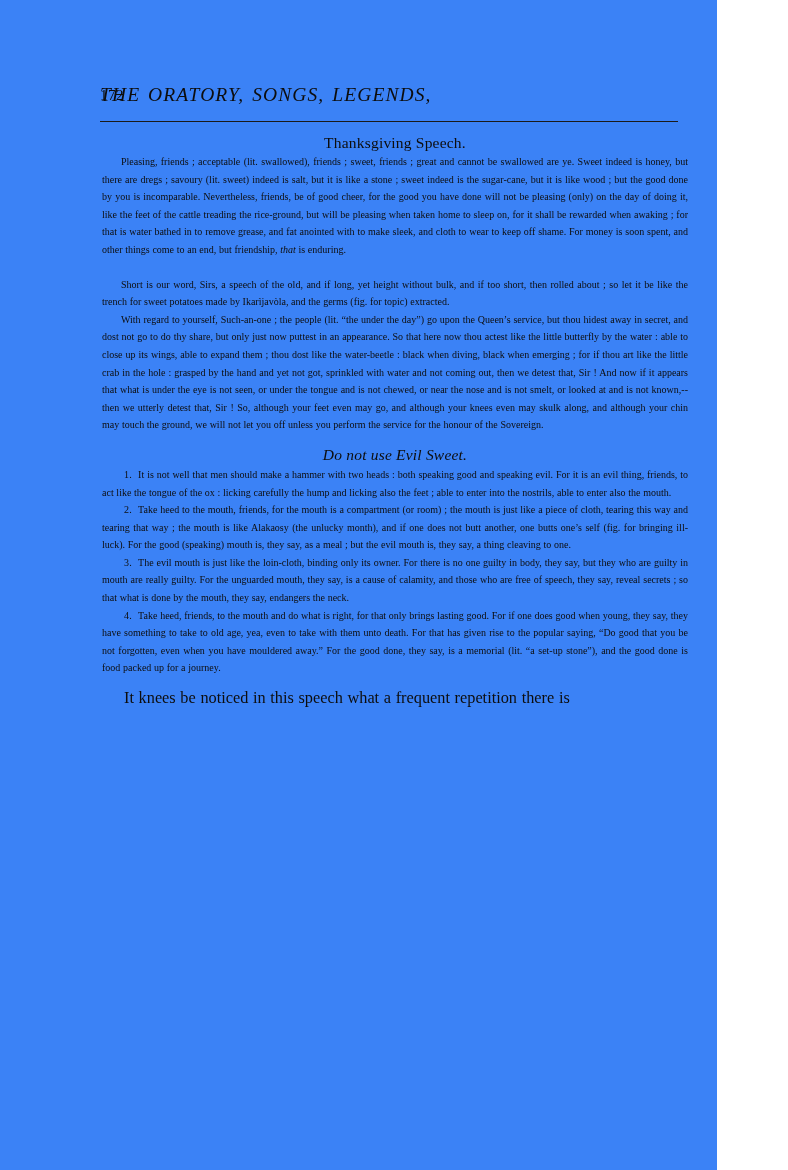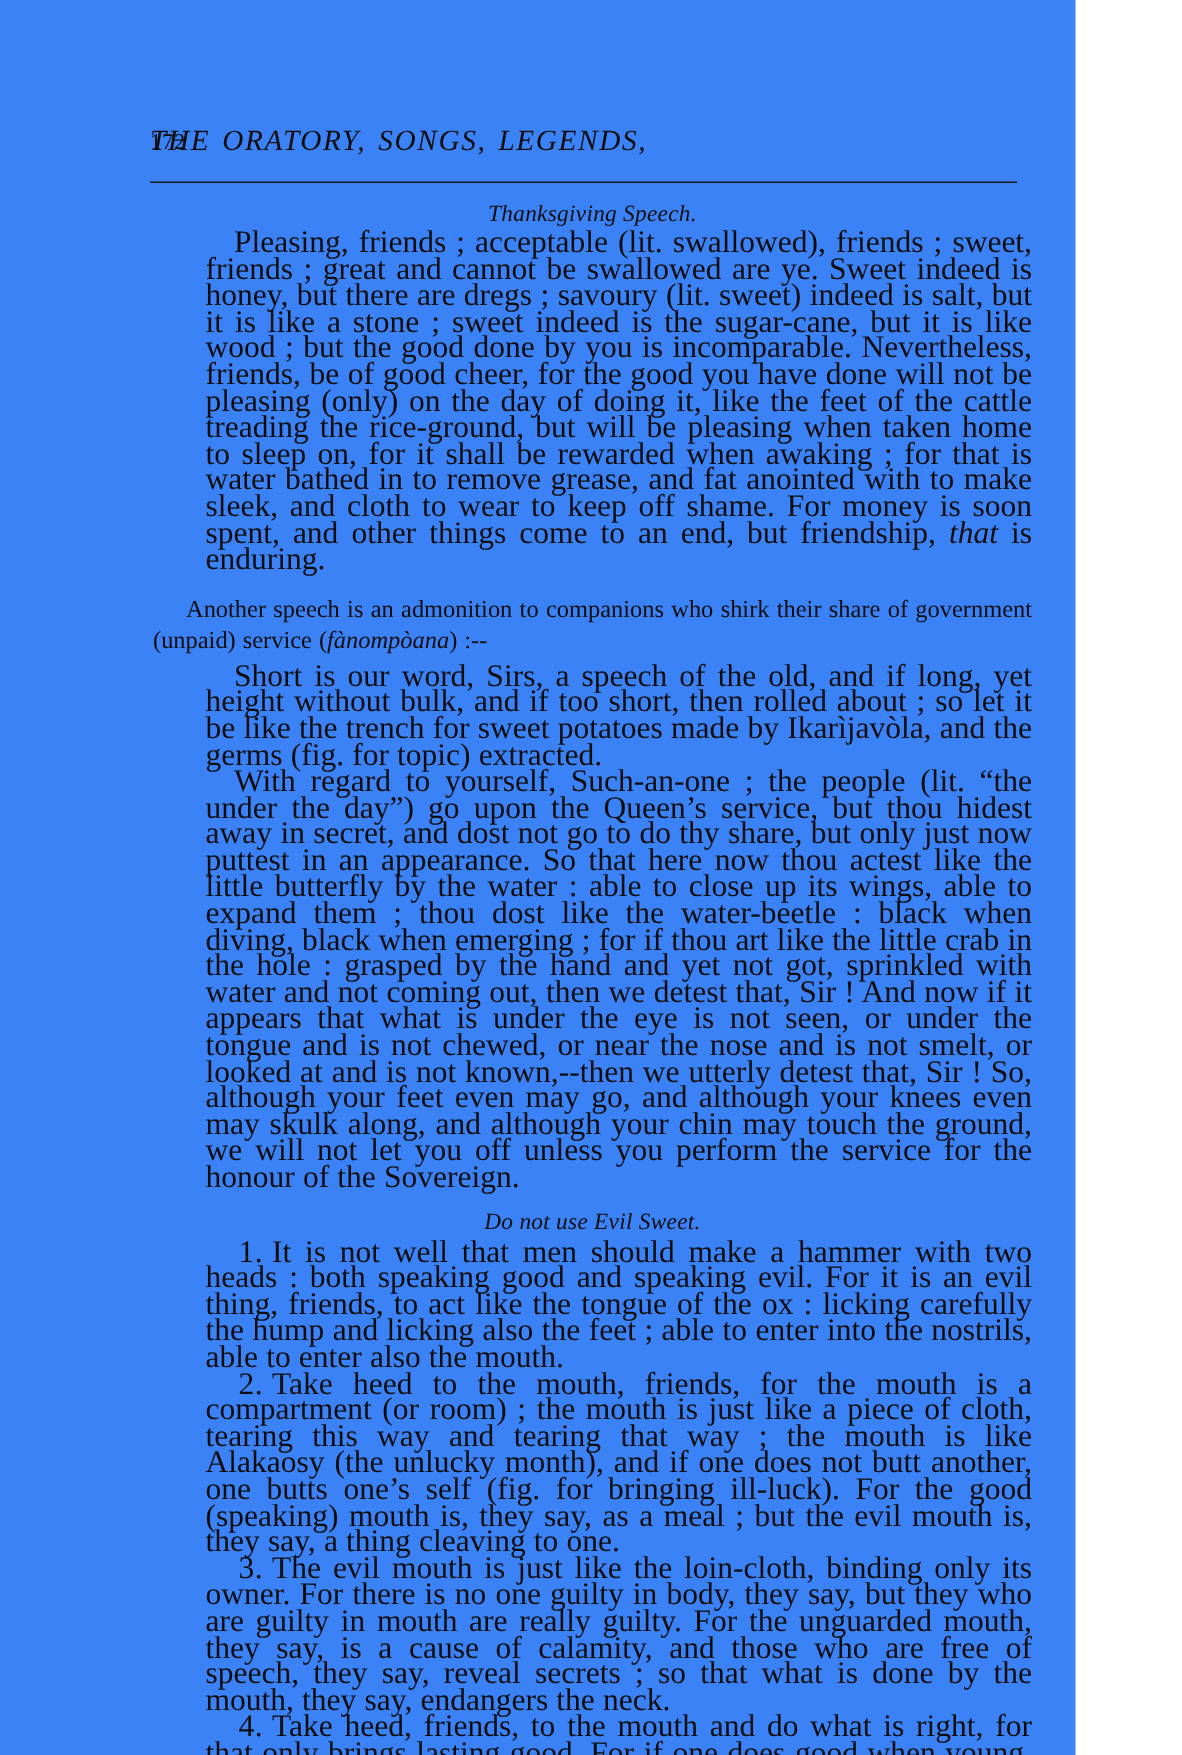--- a/index.html
+++ b/index.html
@@ -63,21 +63,20 @@
   
   .textblock {
     position: absolute;
     left: 102px;
     top: 133px;
     width: 586px;
   }
 
   .subhead {
     text-align: center;
-    font-style: italic;
     font-size: 15.5px;
     line-height: 19px;
     margin: 0 0 1px 0;
     letter-spacing: 0.2px;
   }
   .subhead-2 {
     text-align: center;
     font-style: italic;
     font-size: 15.5px;
     line-height: 19px;
@@ -87,25 +86,24 @@
 
   p {
     margin: 0;
     text-align: justify;
     text-justify: inter-word;
     hyphens: none;
   }
 
   
   .body-sm {
-    font-size: 21px;
+    font-size: 10px;
     line-height: 17.6px;
     text-indent: 19px;
     word-spacing: 0.2px;
-    margin-left: 35px;
   }
 
   
   .body-lg {
     font-size: 16.3px;
     line-height: 21.5px;
     text-indent: 22px;
     word-spacing: 0.6px;
   }
 
@@ -135,21 +133,20 @@
   <div class="rule"></div>
 
   <div class="textblock">
 
     <div class="subhead">Thanksgiving Speech.</div>
 
     <p class="body-sm"><span>Pleasing, friends ;  acceptable (lit. swallowed), friends ; sweet, friends ; great and cannot be swallowed are ye.  Sweet indeed is honey, but there are dregs ; savoury (lit. sweet) indeed is salt, but it is like a stone ; sweet indeed is the sugar-cane, but it is like wood ; but the good done by you is incomparable.  Nevertheless, friends, be of good cheer, for the good you have done will not be pleasing (only) on the day of doing it, like the feet of the cattle treading the rice-ground, but will be pleasing when taken home to sleep on, for it shall be rewarded when awaking ; for that is water bathed in to remove grease, and fat anointed with to make sleek, and cloth to wear to keep off shame.  For money is soon spent, and other things come to an end, but friendship, </span><i>that</i><span> is enduring.</span></p>
 
     <div class="gap-lg"></div>
 
-    <p class="body-lg"><span>Another speech is an admonition to companions who shirk their share of government (unpaid) service (</span><i>fànompòana</i><span>) :--</span></p>
 
     <div class="gap-sm"></div>
 
     <p class="body-sm">Short is our word, Sirs, a speech of the old, and if long, yet height without bulk, and if too short, then rolled about ; so let it be like the trench for sweet potatoes made by Ikarìjavòla, and the germs (fig. for topic) extracted.</p>
 
     <p class="body-sm">With regard to yourself, Such-an-one ;  the people (lit. “the under the day”) go upon the Queen’s service, but thou hidest away in secret, and dost not go to do thy share, but only just now puttest in an appearance.  So that here now thou actest like the little butterfly by the water : able to close up its wings, able to expand them ; thou dost like the water-beetle : black when diving, black when emerging ; for if thou art like the little crab in the hole : grasped by the hand and yet not got, sprinkled with water and not coming out, then we detest that, Sir !  And now if it appears that what is under the eye is not seen, or under the tongue and is not chewed, or near the nose and is not smelt, or looked at and is not known,--then we utterly detest that, Sir ! So, although your feet even may go, and although your knees even may skulk along, and although your chin may touch the ground, we will not let you off unless you perform the service for the honour of the Sovereign.</p>
 
     <div class="gap-md"></div>
 
 

